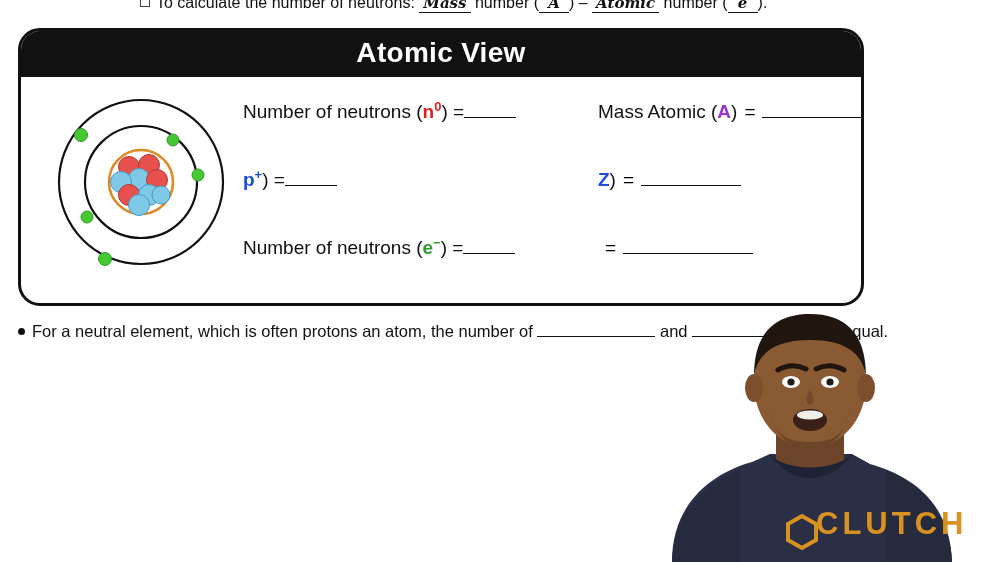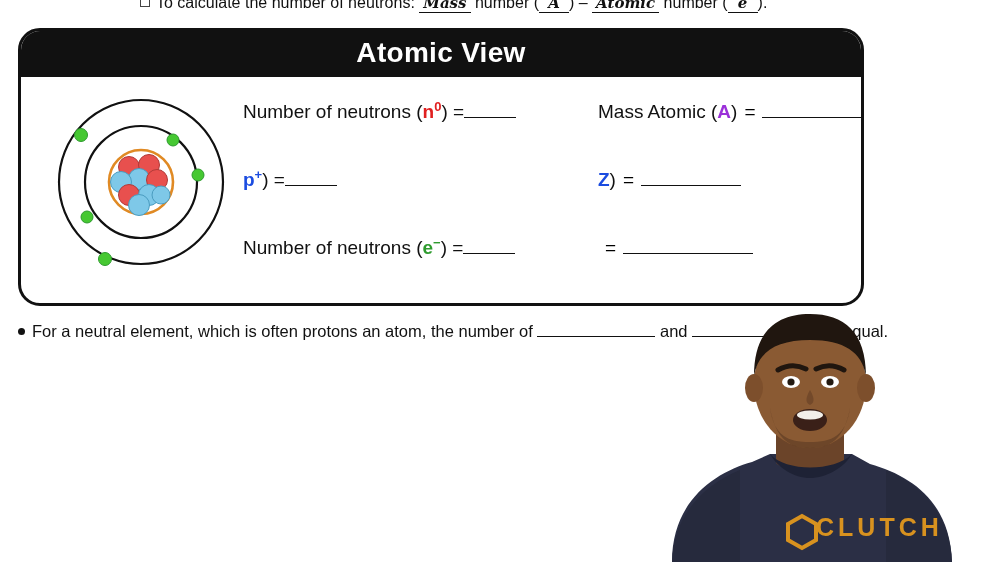--- a/index.html
+++ b/index.html
@@ -135,21 +135,21 @@
     bottom: 0;
     width: 380px;
     height: 250px;
     overflow: hidden;
     pointer-events: none;
   }
   .brand-text {
     position: absolute;
     left: 196px;
     bottom: 20px;
-    font-size: 25px;
+    font-size: 31px;
     font-weight: bold;
     letter-spacing: 4px;
     color: #d8921f;
     font-family: "Liberation Sans", sans-serif;
   }
 </style>
 </head>
 <body>
 
 <div class="top-line">

